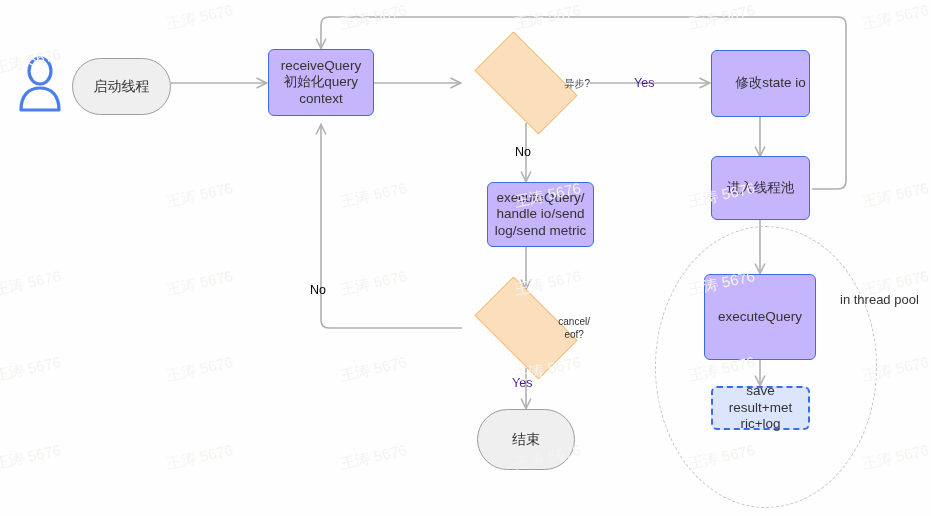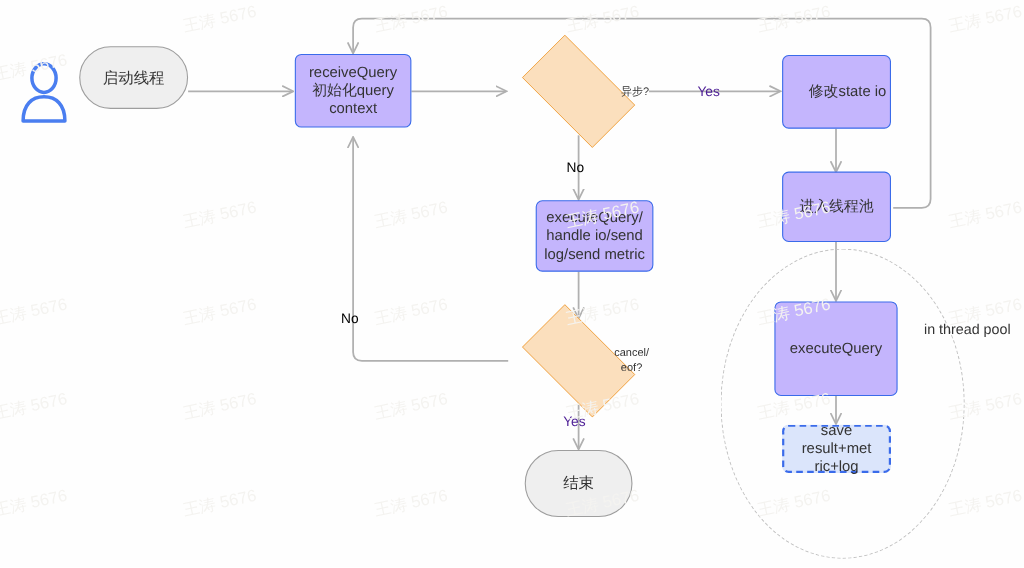--- a/index.html
+++ b/index.html
@@ -180,21 +180,21 @@
   </svg>
 
   <div class="group-ellipse" style="left:655px; top:226px; width:220px; height:280px;"></div>
   <div class="edge-label label-plain" style="left:840px; top:292px;">in thread pool</div>
 
   <svg id="user-icon" viewBox="0 0 48 60">
     <ellipse cx="24" cy="19" rx="11" ry="13" fill="none" stroke="#4a7ef0" stroke-width="3.2"></ellipse>
     <path d="M 5 58 C 5 43 13 36 24 36 C 35 36 43 43 43 58 Z" fill="none" stroke="#4a7ef0" stroke-width="3.2" stroke-linejoin="round"></path>
   </svg>
 
-  <div class="node node-terminal" style="left:72px; top:42px; width:99px; height:57px;">
+  <div class="node node-terminal" style="left:72px; top:58px; width:99px; height:57px;">
     <span>启动线程</span>
   </div>
 
   <div class="node node-process" style="left:268px; top:49px; width:106px; height:67px;">
     <span class="multiline">receiveQuery<br>初始化query<br>context</span>
   </div>
 
   <div class="node node-decision" style="left:462px; top:44px;">
     <div class="diamond-shape"></div>
     <span class="diamond-label">异步?</span>

